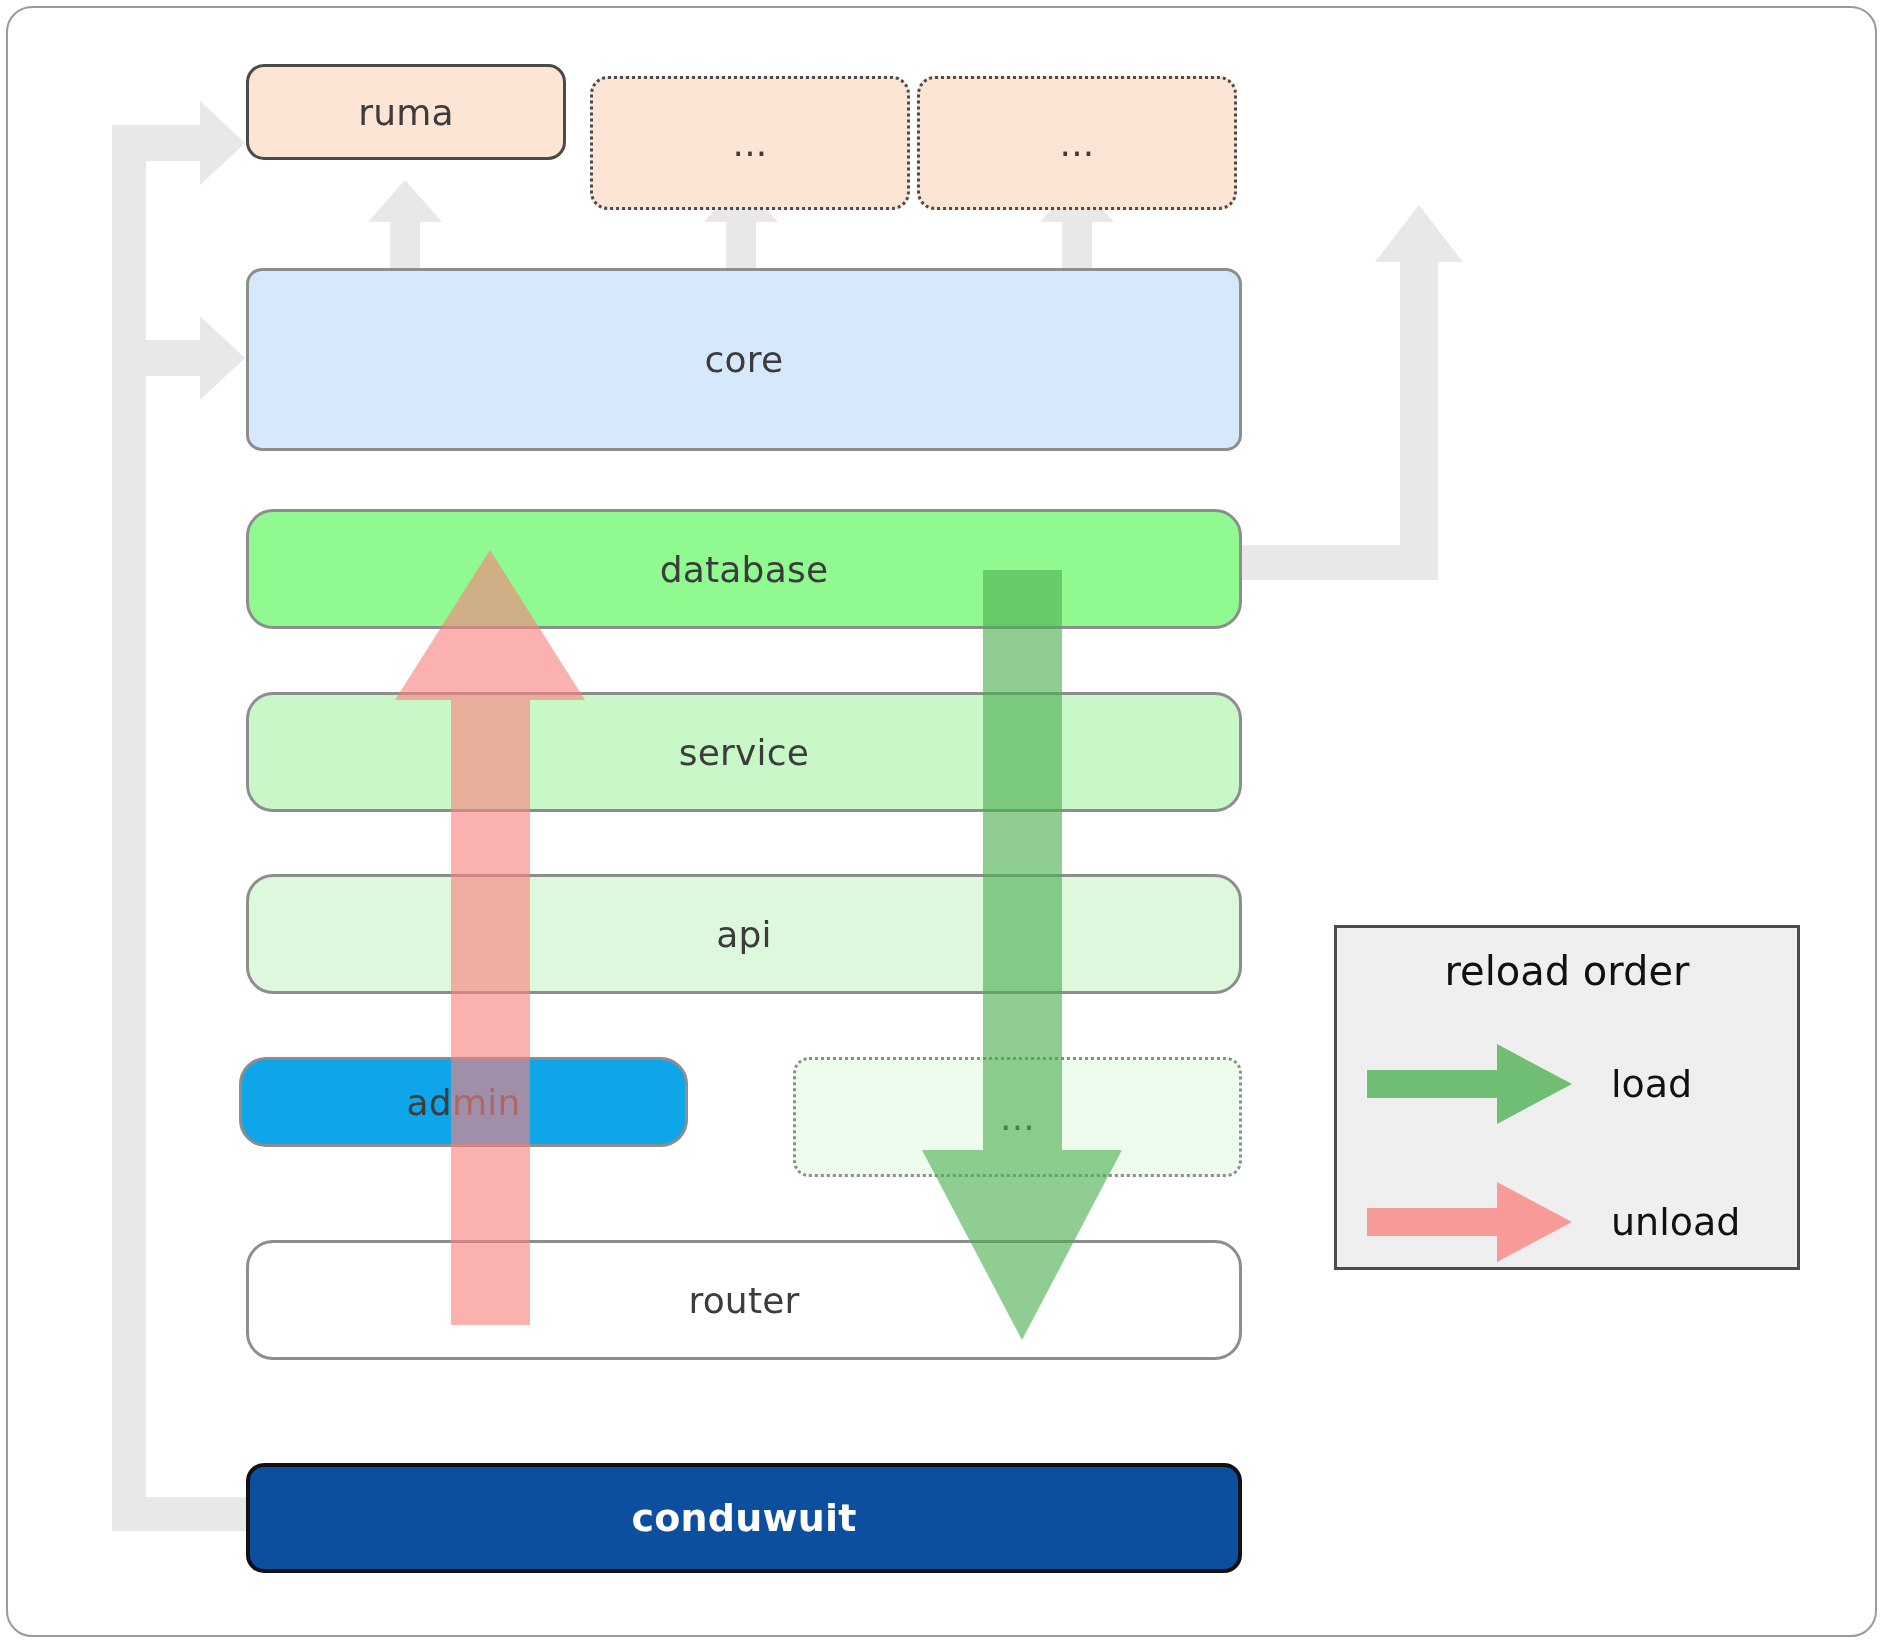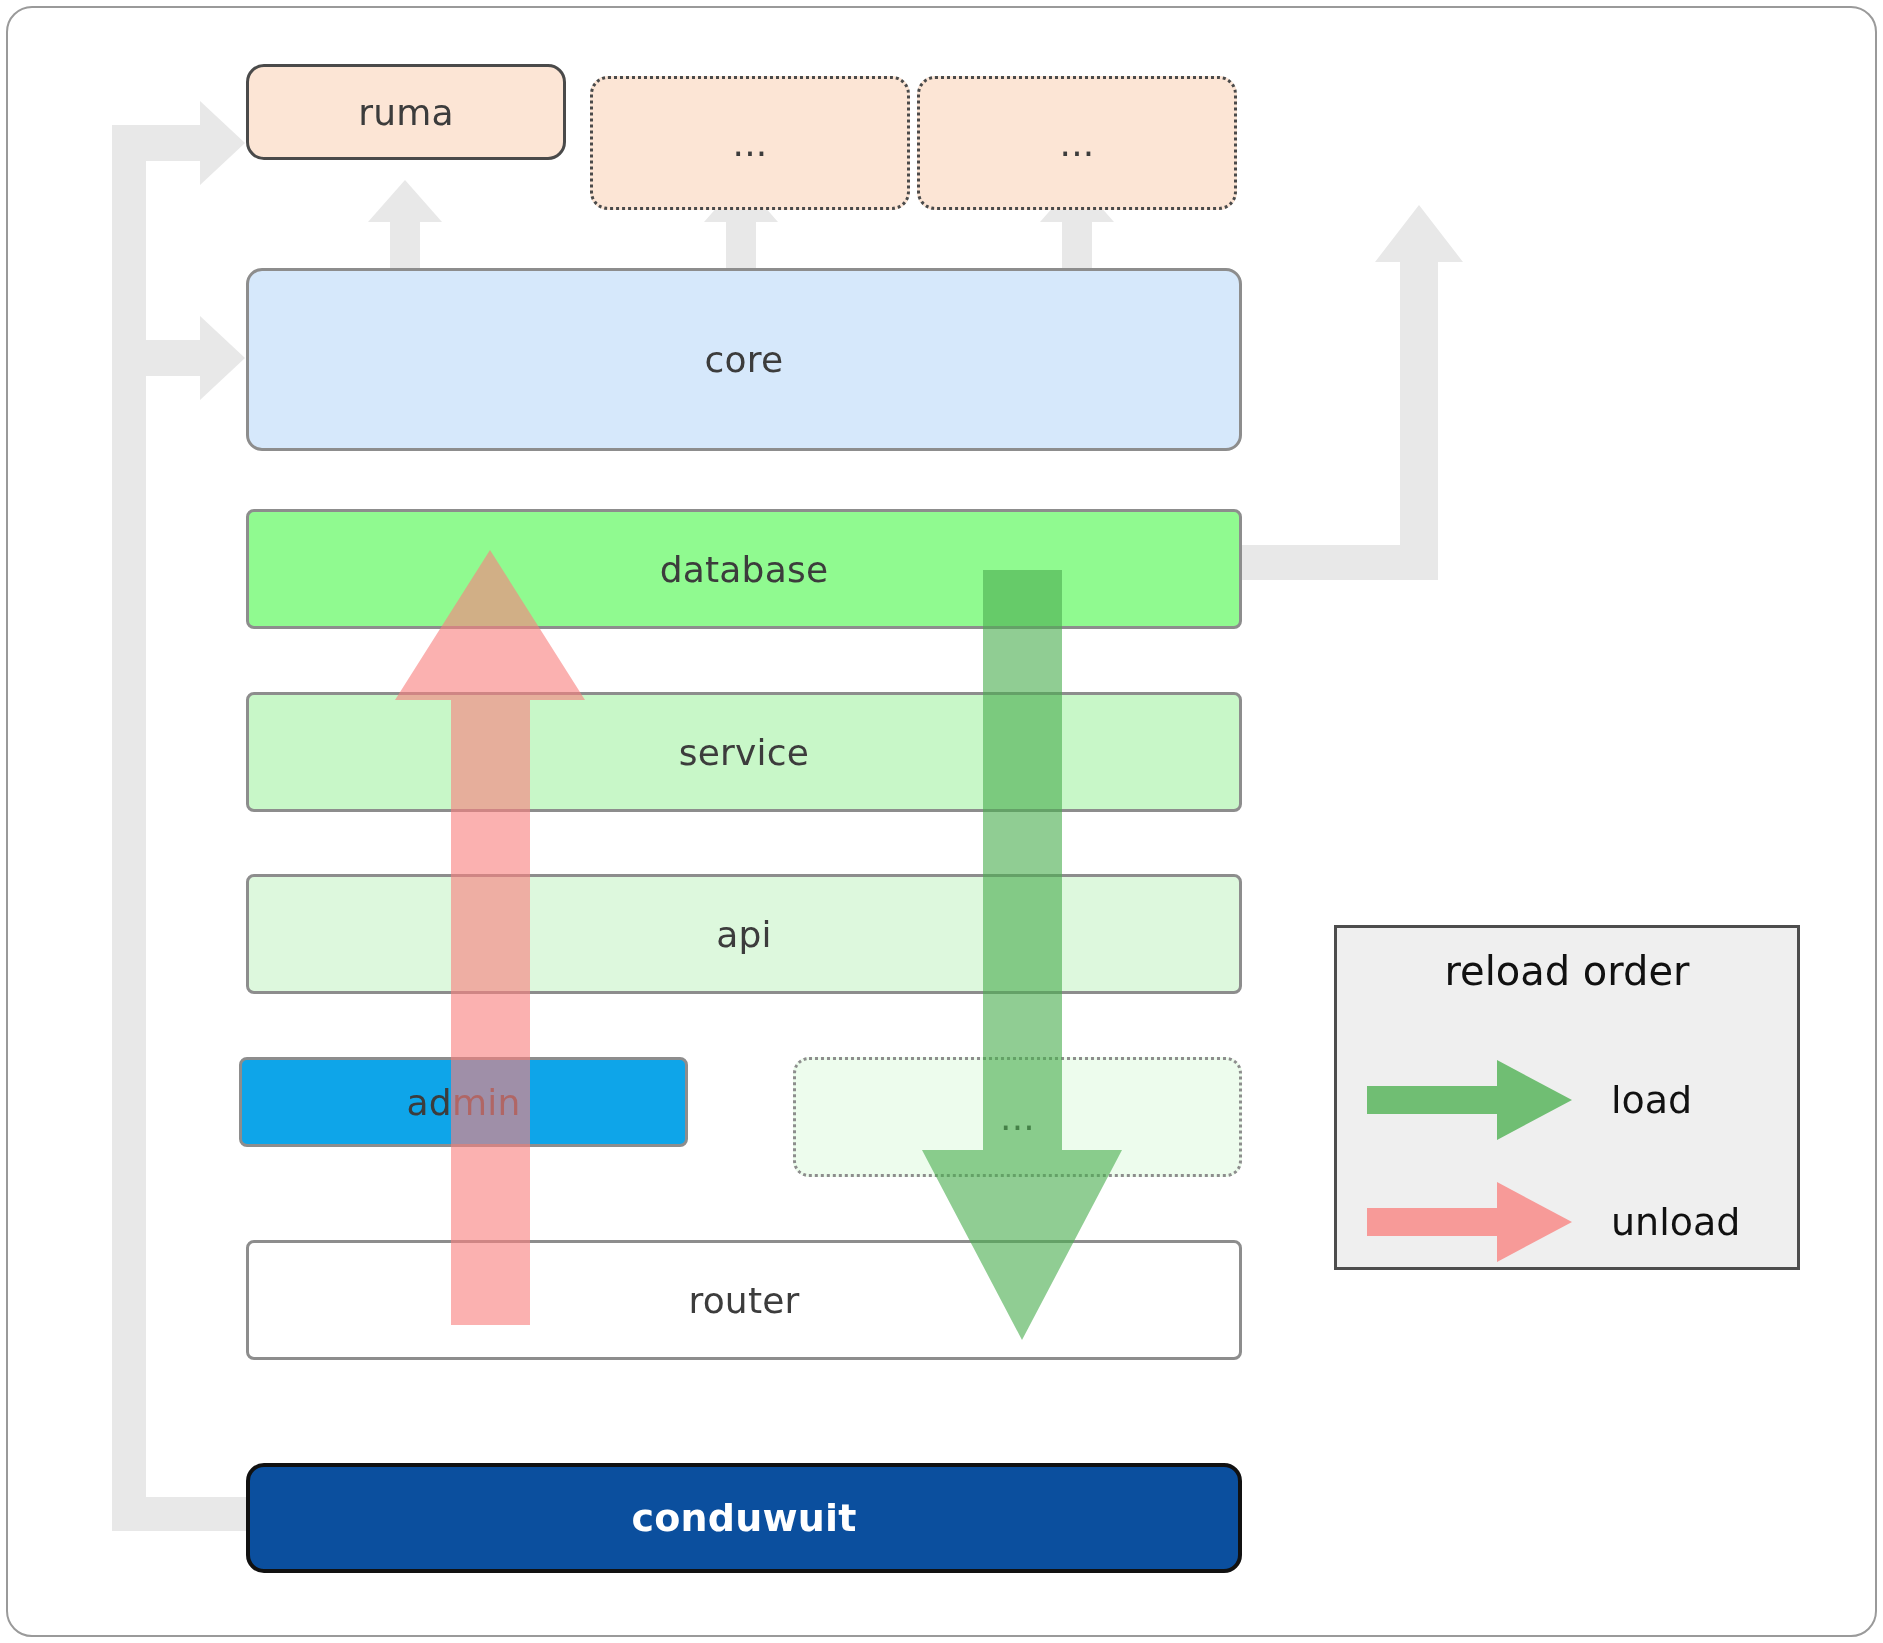--- a/index.html
+++ b/index.html
@@ -54,21 +54,21 @@
     border: 3px dotted #4a4a4a;
     border-radius: 18px;
   }
   .node.core {
     background: #d6e8fb;
     border: 3px solid #8d8d8d;
     border-radius: 16px;
   }
   .node.lvl {
     border: 3px solid #8d8d8d;
-    border-radius: 8px;
+    border-radius: 27px;
     text-align: right;
   }
   .node.lvl-dotted {
     border: 3px dotted #8d8d8d;
     border-radius: 16px;
   }
   .node.root {
     background: #0b4f9e;
     border: 4px solid #111111;
     border-radius: 18px;
@@ -112,21 +112,21 @@
     color: #111111;
   }
   .legend-row {
     position: absolute;
     left: 30px;
     width: 406px;
     height: 80px;
     display: flex;
     align-items: center;
   }
-  #legend-row-load   { top: 132px; text-align: center; }
+  #legend-row-load   { top: 116px; text-align: center; }
   #legend-row-unload { top: 254px; }
   .legend-swatch {
     width: 210px;
     height: 80px;
     flex: 0 0 auto;
   }
   .legend-label {
     margin-left: 34px;
     font-size: 38px;
     color: #111111;

